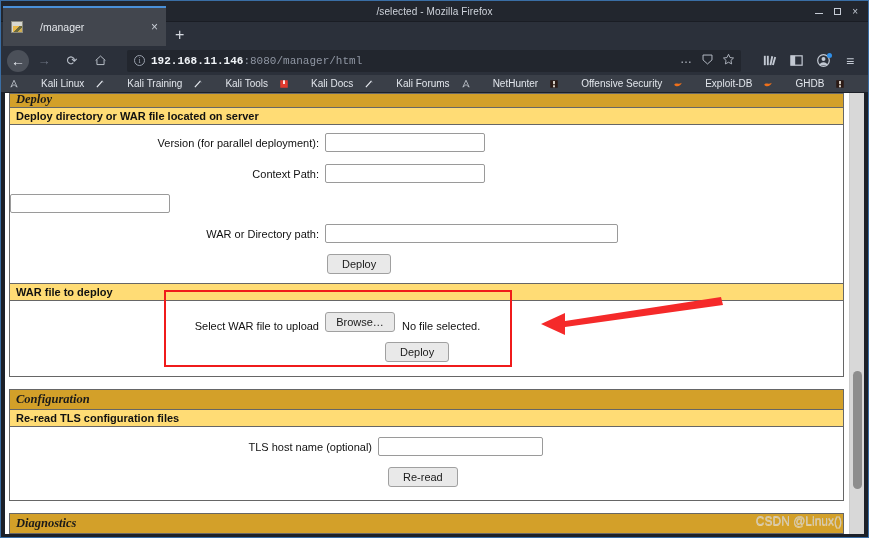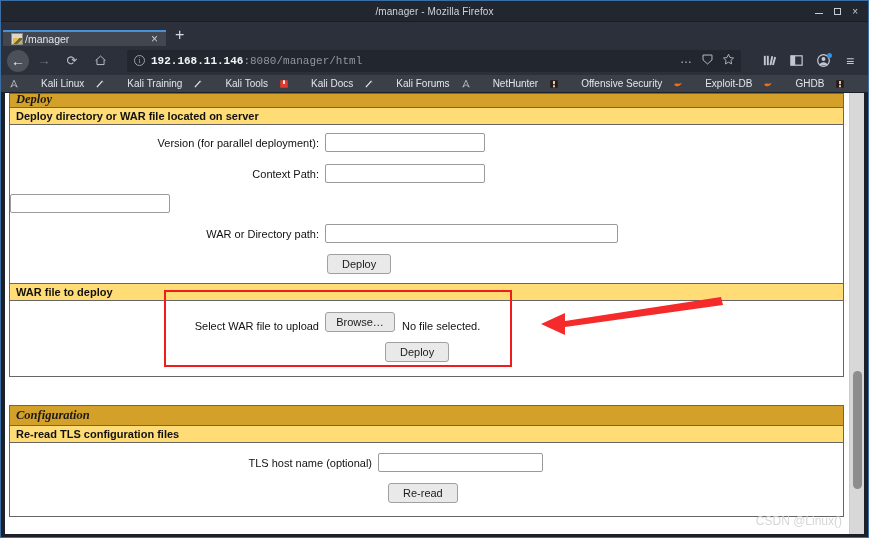--- a/index.html
+++ b/index.html
@@ -39,23 +39,23 @@
     width: 8px; height: 0; border-bottom: 1.6px solid #c6ccd6; display: inline-block;
     margin-bottom: -4px;
   }
 
   
   .tabstrip {
     height: 24px; background: #2b303a; display: flex; align-items: flex-end;
     padding-left: 2px;
   }
   .tab {
-    height: 16px; width: 163px;
+    height: 40px; width: 163px;
     background: #42464e; border-top: 2px solid #4a90d9;
-    display: flex; align-items: center; padding: 0 6px 0 8px; gap: 2px;
+    display: flex; align-items: center; padding: 0 6px 0 8px; gap: 17px;
     position: relative;
   }
   .favicon {
     width: 12px; height: 12px; background: #d8d8d0;
     border: 1px solid #8a8a80; position: relative; overflow: hidden;
     flex: none;
   }
   .favicon::after {
     content: ""; position: absolute; left: 1px; top: 4px;
     width: 9px; height: 6px;
@@ -123,21 +123,21 @@
   }
   .scrollbar {
     position: absolute; right: 0; top: 0; width: 15px; bottom: 0;
     background: #d8d8d8; border-left: 1px solid #cccccc;
   }
   .scroll-thumb {
     position: absolute; left: 3px; width: 9px; top: 278px; height: 118px;
     background: #8d8d8d; border-radius: 5px;
   }
   .sect-outer {
-    border: 1px solid #666; margin-bottom: 16px;
+    border: 1px solid #666; margin-bottom: 0;
   }
   .hdr-main {
     background: #D3A029; color: #1a1a1a; font-weight: 700; font-style: italic;
     font-size: 12.5px; padding: 2px 6px; border-bottom: 1px solid #666;
     font-family: "Liberation Serif", serif;
   }
   .hdr-sub {
     background: #FFDC75; color: #111; font-weight: 700; font-size: 11px;
     padding: 2px 6px; border-bottom: 1px solid #666;
   }
@@ -182,21 +182,21 @@
     font-family: "Liberation Sans", sans-serif; white-space: nowrap;
     text-shadow: 0 1px 0 rgba(255,255,255,.6);
   }
 </style>
 </head>
 <body>
 
 <div class="window">
 
   <div class="titlebar">
-    <span class="titlebar-text">/manager - Mozilla Firefox</span>
+    <span class="titlebar-text">/selected - Mozilla Firefox</span>
     <div class="win-controls">
       <span class="win-btn min"></span>
       <span class="win-btn sq"></span>
       <span class="win-btn">×</span>
     </div>
   </div>
 
   <div class="tabstrip">
     <div class="tab">
       <span class="favicon"></span>

